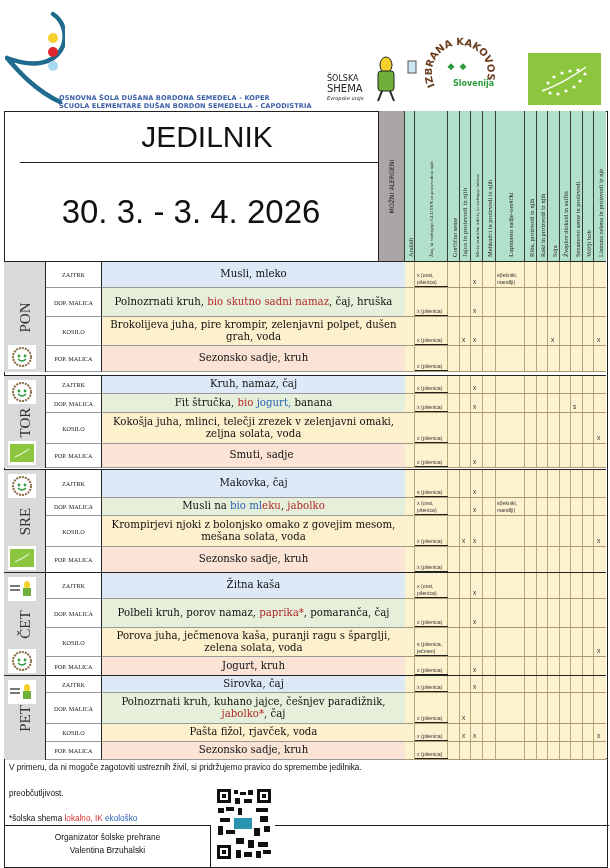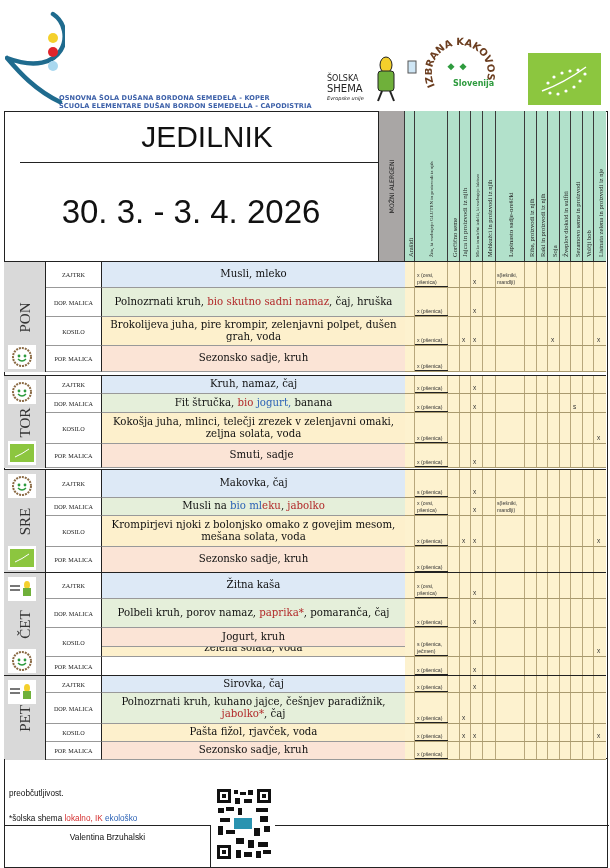--- a/index.html
+++ b/index.html
@@ -544,21 +544,21 @@
       <div class="avline" style="left: 142px;"></div>
       <div class="avline" style="left: 154px;"></div>
       <div class="avline" style="left: 165px;"></div>
       <div class="avline" style="left: 177px;"></div>
       <div class="avline" style="left: 188px;"></div>
       <div class="gcell" style="left: 12px; width: 30px; bottom: 2px;">s (pšenica, ječmen)</div>
       <div class="gbar" style="left: 10px; width: 33px; bottom: 0px;"></div>
       <div class="xm" style="left: 192px; bottom: 2px;">x</div>
     </div>
     <div class="meal-label" style="top: 657px; height: 19px;">POP. MALICA</div>
-    <div class="meal-text bg-pop" style="top: 628px; height: 19px;">
+    <div class="meal-text bg-pop" style="top: 657px; height: 19px;">
       <div><span>Jogurt, kruh</span></div>
     </div>
     <div class="agrid" style="top: 657px; height: 19px;">
       <div class="avline" style="left: 9px;"></div>
       <div class="avline" style="left: 42px;"></div>
       <div class="avline" style="left: 54px;"></div>
       <div class="avline" style="left: 65px;"></div>
       <div class="avline" style="left: 77px;"></div>
       <div class="avline" style="left: 90px;"></div>
       <div class="avline" style="left: 119px;"></div>
@@ -668,28 +668,30 @@
       <div class="avline" style="left: 154px;"></div>
       <div class="avline" style="left: 165px;"></div>
       <div class="avline" style="left: 177px;"></div>
       <div class="avline" style="left: 188px;"></div>
       <div class="gcell" style="left: 12px; width: 30px; bottom: 2px;">x (pšenica)</div>
       <div class="gbar" style="left: 10px; width: 33px; bottom: 0px;"></div>
     </div>
   </div>
 
 <div class="foot">
+  <div class="foot-line" style="top:4px;left:4px;">V primeru, da ni mogoče zagotoviti ustreznih živil, si pridržujemo pravico do spremembe jedilnika.</div>
   <div class="foot-line" style="top:30px;left:4px;">preobčutljivost.</div>
   <div class="foot-line" style="top:55px;left:4px;">
     <span>*šolska shema </span><span style="color:#d43030;">lokalno, IK</span><span style="color:#2d63b6;"> ekološko</span>
   </div>
   <div class="abs" style="left:0;top:66px;width:205px;height:1px;background:#222;"></div>
   <div class="abs" style="left:205px;top:66px;width:1px;height:43px;background:#222;"></div>
   <div class="abs" style="left:270px;top:66px;width:334px;height:1px;background:#222;"></div>
   <div class="sig" style="left:0;top:72px;width:205px;">
+    <div>Organizator šolske prehrane</div>
     <div>Valentina Brzuhalski</div>
   </div>
   <svg class="abs" style="left:211px;top:29px;" width="56" height="72" viewBox="0 0 56 72">
     <rect width="56" height="72" fill="#fff"></rect>
     <g fill="#111">
       <rect x="1" y="1" width="14" height="14"></rect>
         <rect x="41" y="1" width="14" height="14"></rect>
         <rect x="1" y="57" width="14" height="14"></rect>
       <rect x="18" y="2" width="4" height="4"></rect>
         <rect x="24" y="4" width="6" height="3"></rect>

